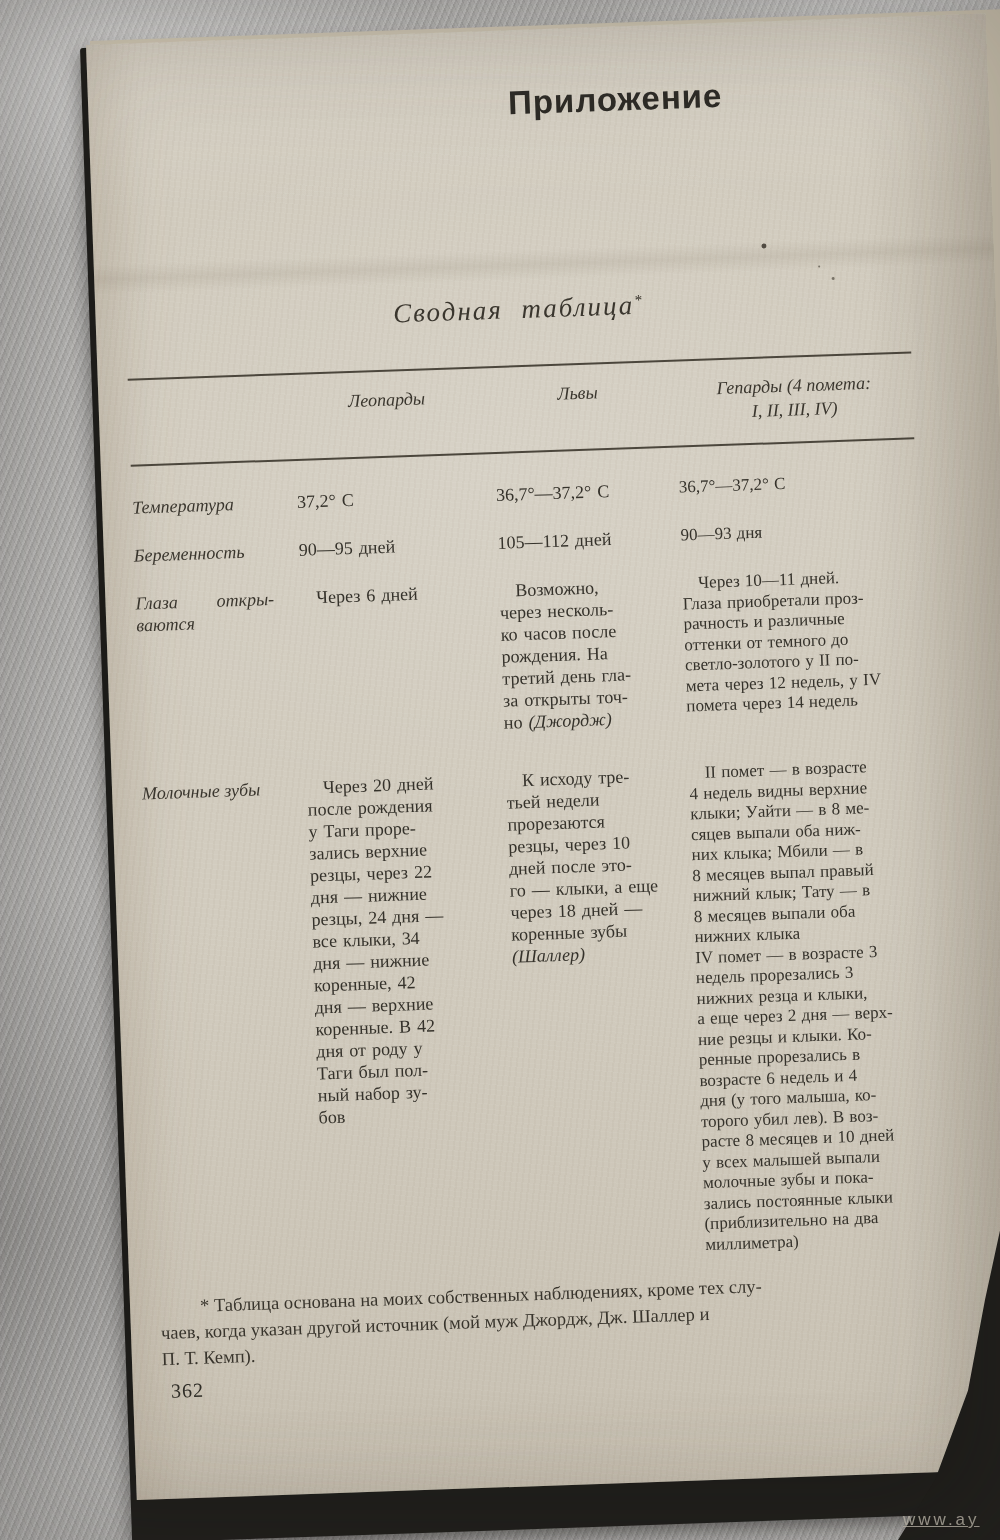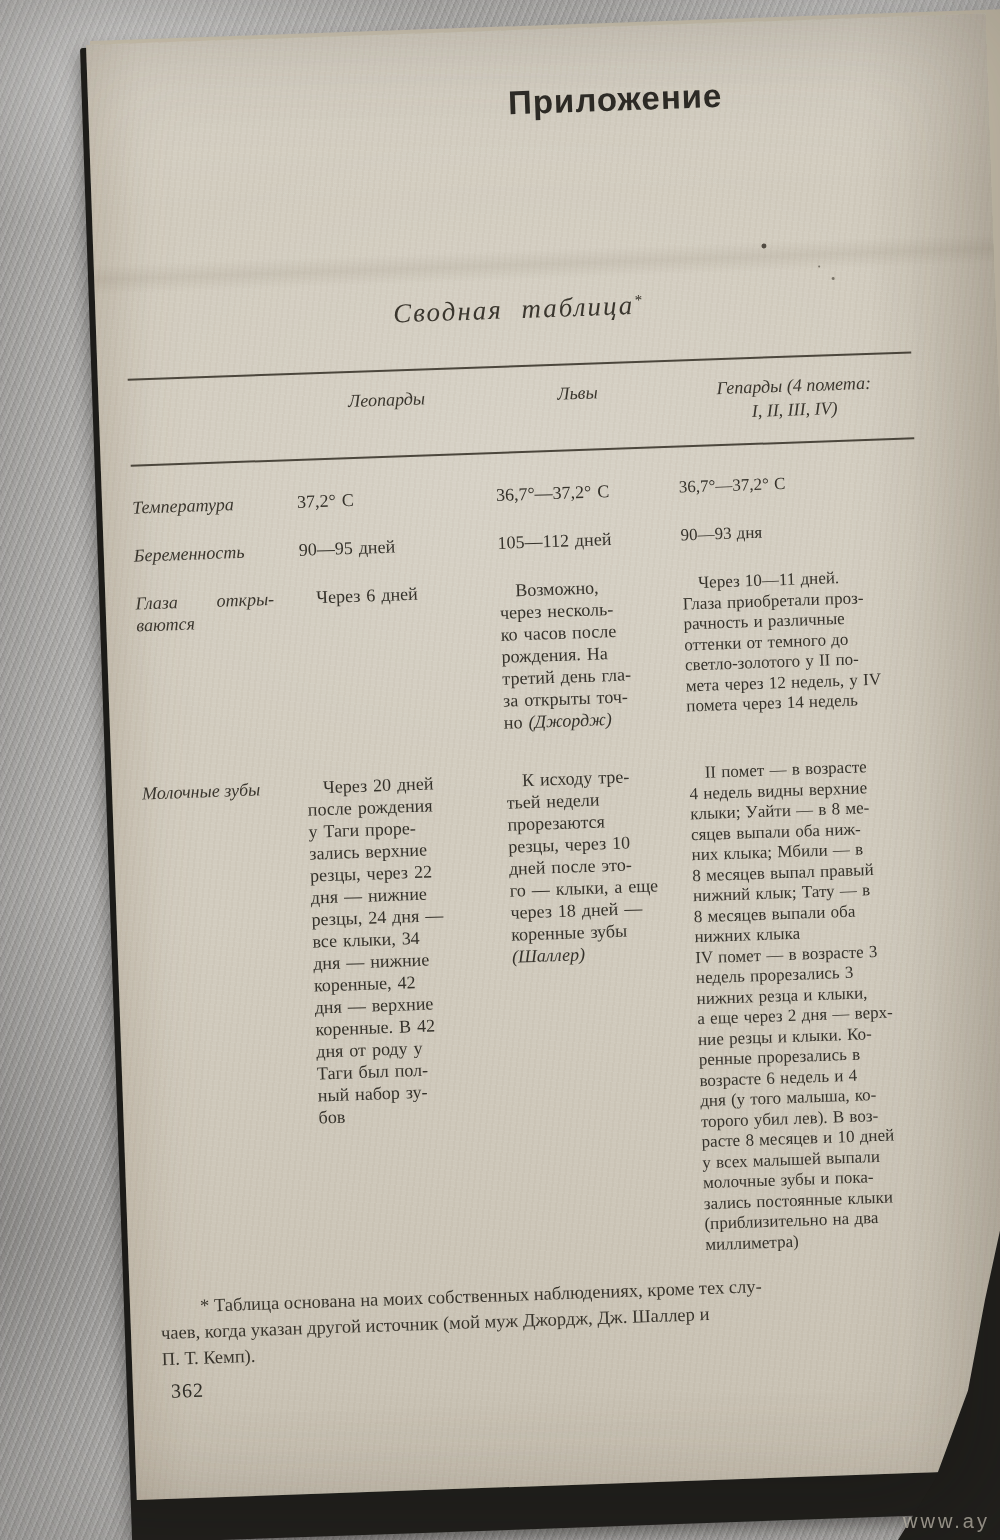--- a/index.html
+++ b/index.html
@@ -55,22 +55,22 @@
   .cell{white-space:pre-line;word-spacing:1.5px;}
   .c3{font-size:17px;line-height:20.5px;word-spacing:1px;}
   .ind{text-indent:16px;}
   .src{font-style:italic;}
   .footnote{margin-top:20px;font-size:18.5px;line-height:26px;white-space:pre-line;
     text-indent:40px;color:#38342c;}
   .pagenum{margin-top:8px;margin-left:8px;font-size:20px;letter-spacing:1px;color:#2f2d27;}
   .corner-dark{position:absolute;inset:0;pointer-events:none;background:#1c1b18;
     clip-path:polygon(100% 79.9%, 98.5% 84.4%, 96.8% 90.3%, 93.5% 96.1%, 89.8% 100%, 100% 100%);}
   .watermark{position:absolute;left:903px;top:1510px;width:97px;overflow:hidden;
-    font-family:"Liberation Sans","DejaVu Sans",sans-serif;font-size:20px;letter-spacing:3px;
-    color:#c7c1b4;opacity:.8;white-space:nowrap;}
+    font-family:"Liberation Sans","DejaVu Sans",sans-serif;font-size:17px;letter-spacing:3px;
+    color:#c7c1b4;opacity:.8;white-space:nowrap;text-decoration:underline;}
   .vignette{position:absolute;inset:0;pointer-events:none;
     box-shadow:inset 0 0 140px rgba(55,52,46,.28);}
 </style>
 </head>
 <body>
 
 <div class="frame">
   <div class="fabric-bg"></div>
 
   <div class="book-dark"></div>

